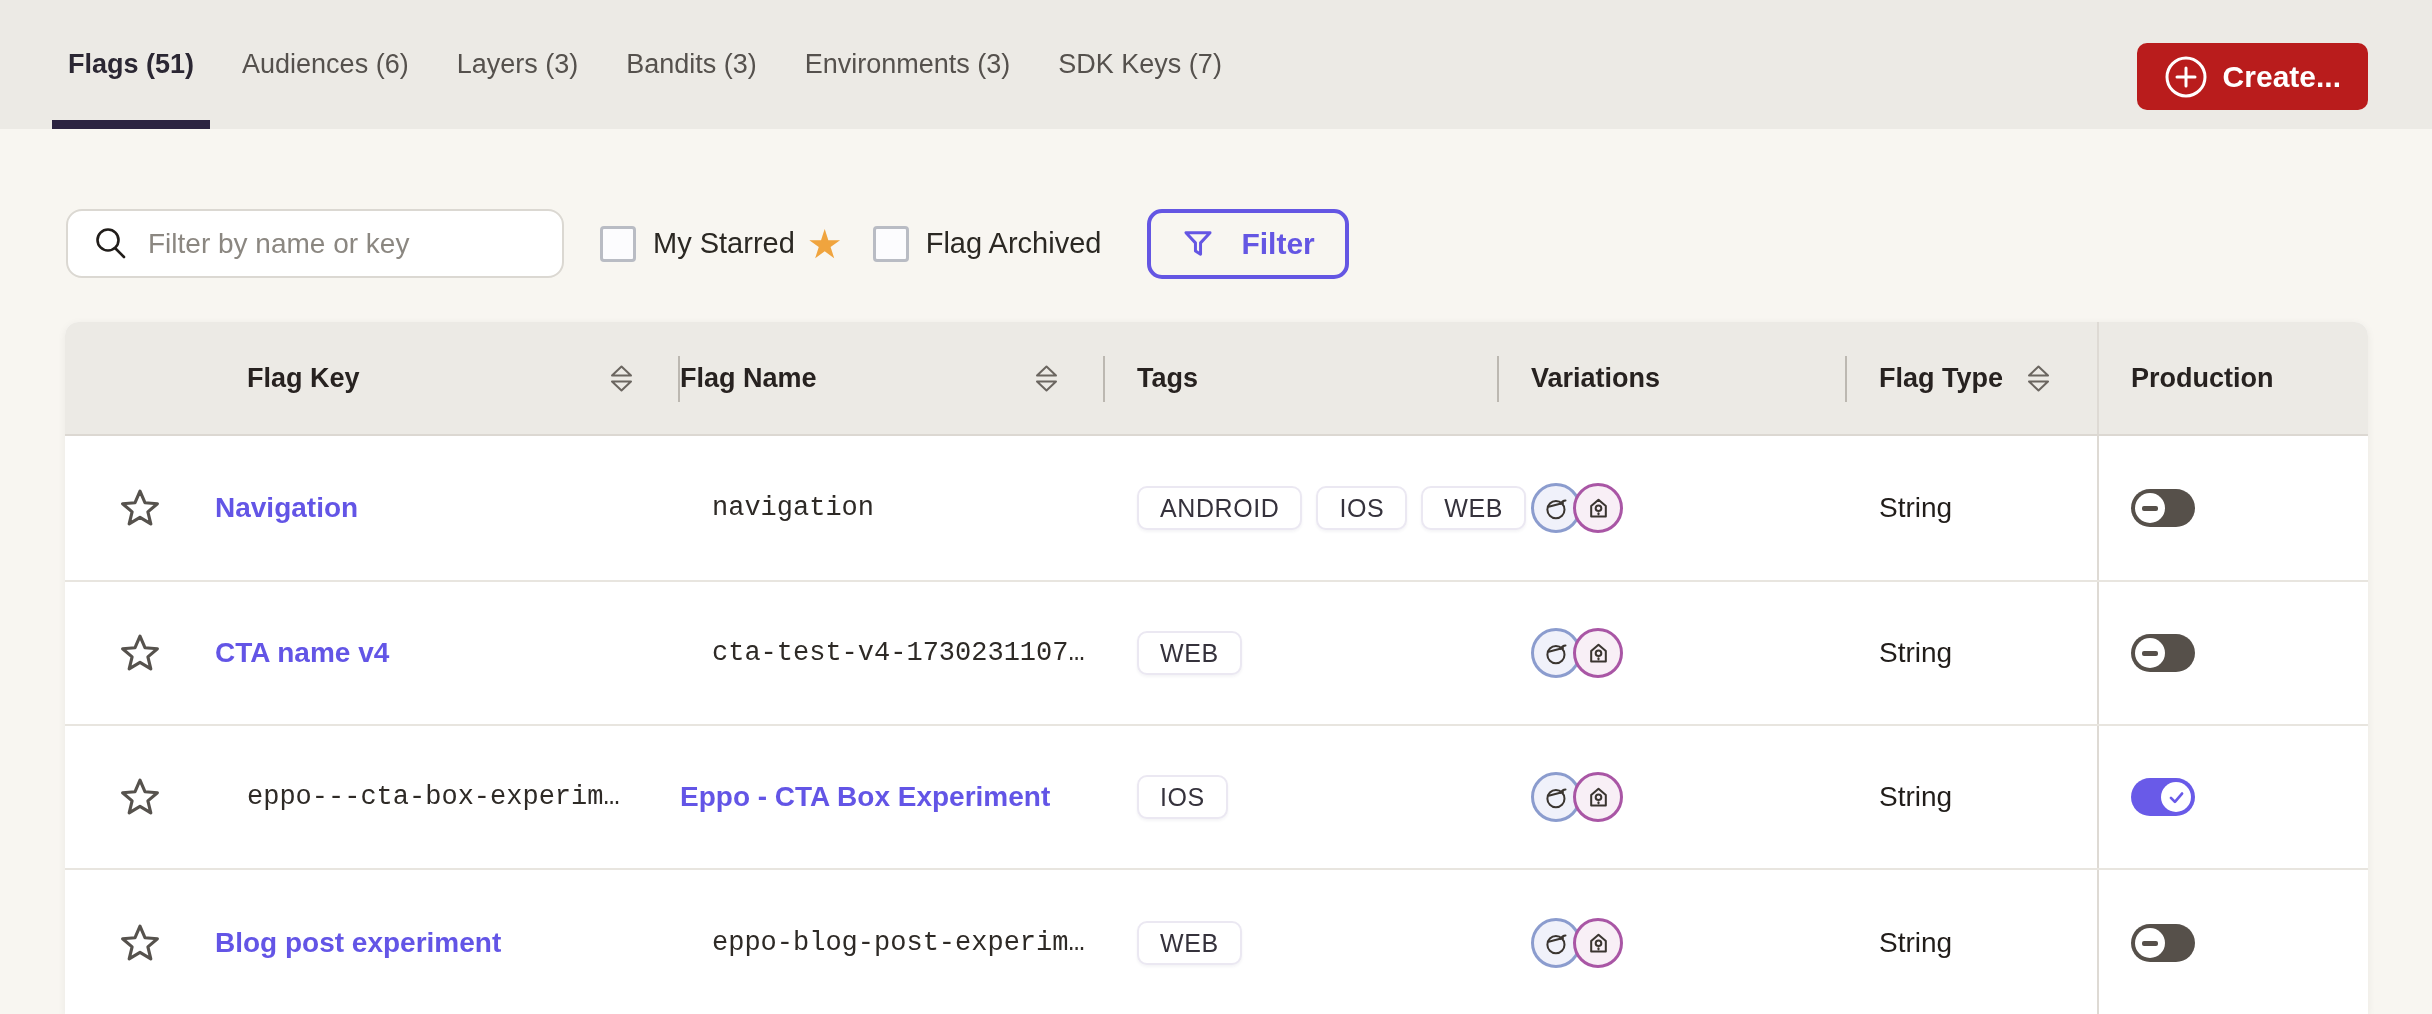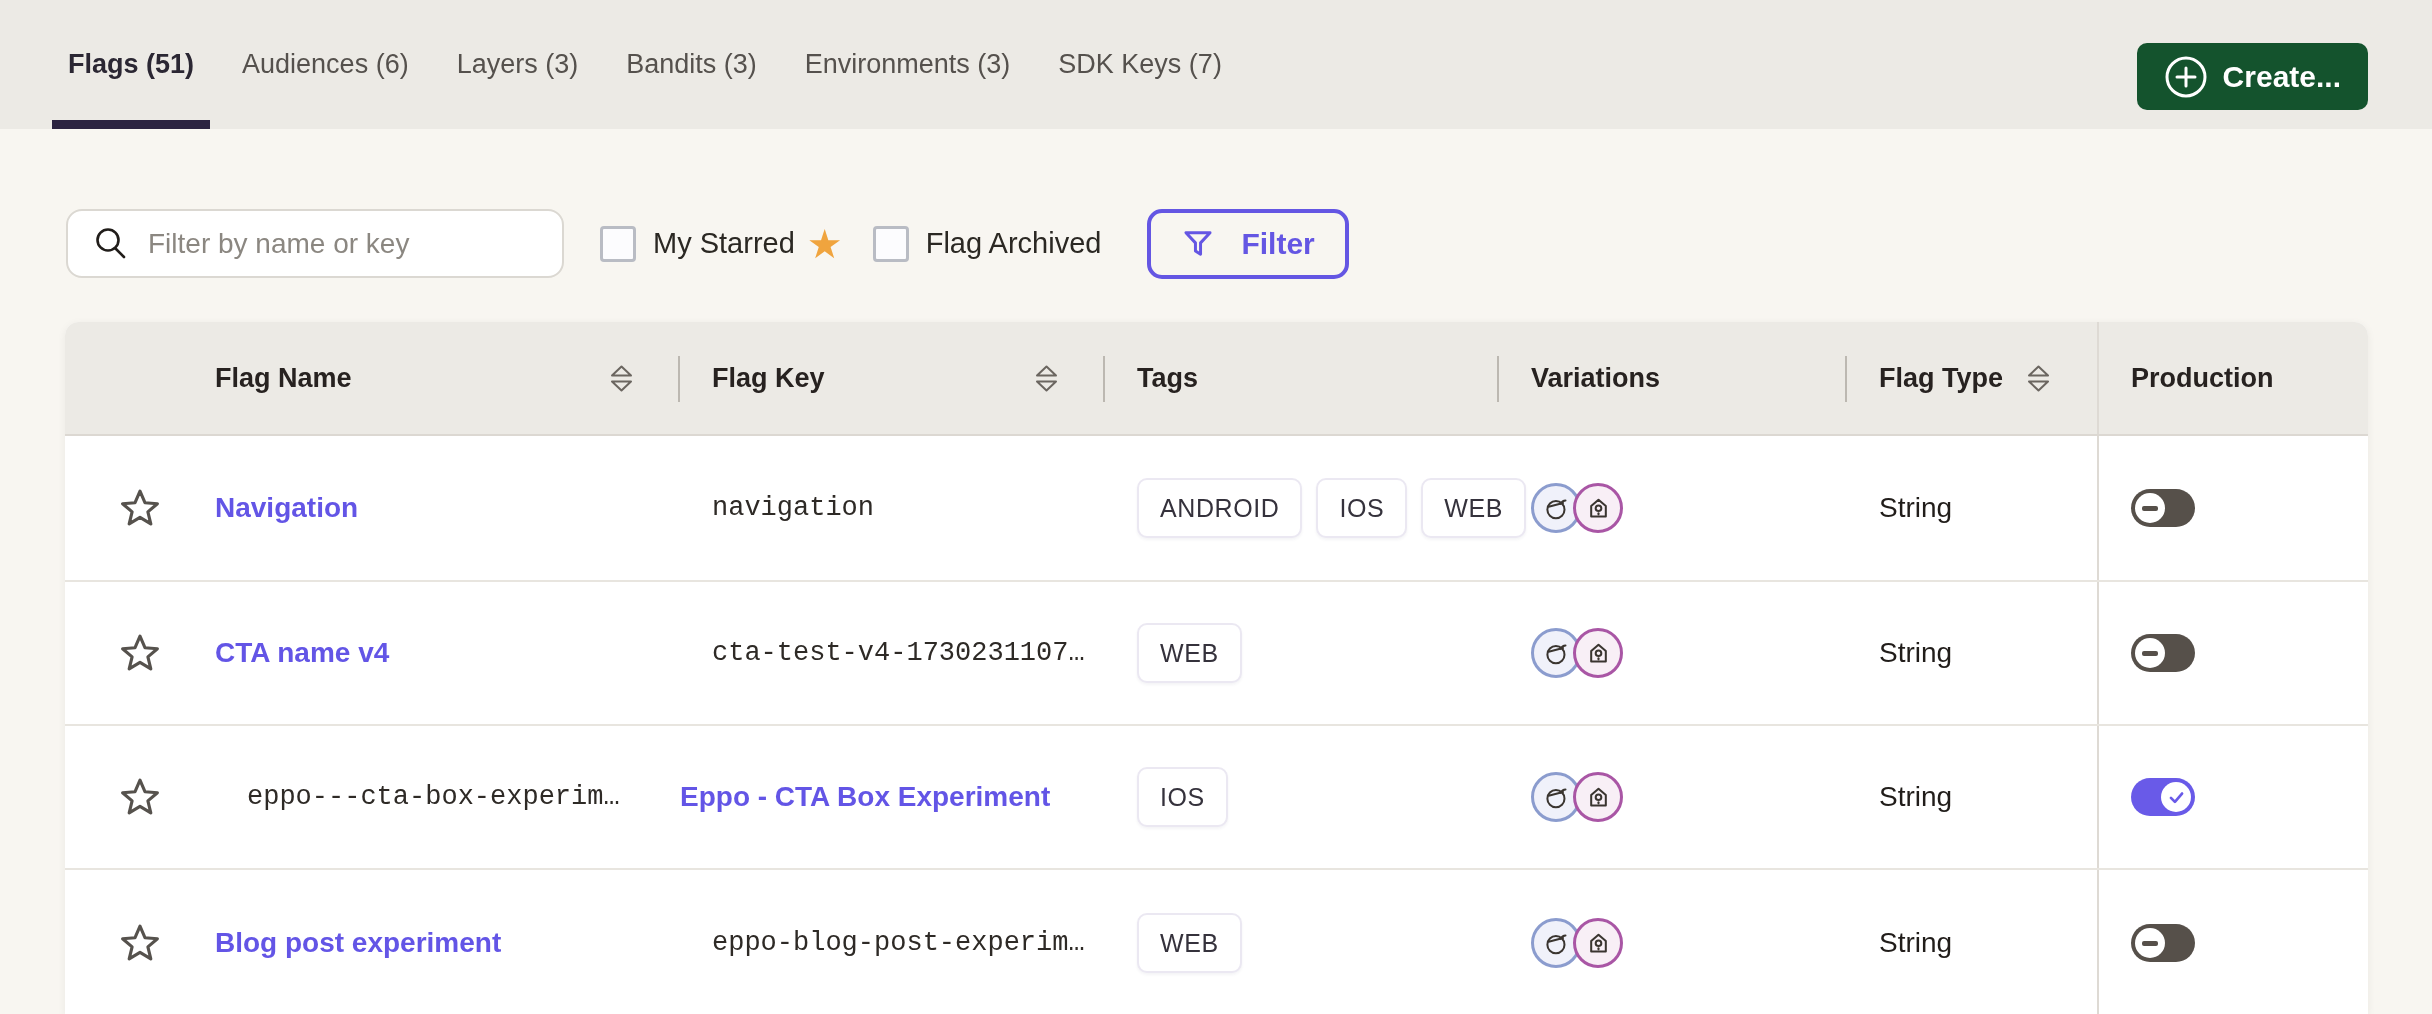--- a/index.html
+++ b/index.html
@@ -21,21 +21,21 @@
     display:flex; align-items:center; cursor:pointer;
     font-size:27px; color:#55514d; white-space:nowrap;
   }
   .tab.active { color:#2b2733; font-weight:700; }
   .tab.active::after {
     content:""; position:absolute; left:0; right:0; bottom:0; height:9px; background:#2b2340;
   }
   .create-btn {
     position:absolute; top:43px; right:64px; height:67px;
     display:flex; align-items:center; gap:15px; padding:0 27px;
-    background:#14532d; border:none; border-radius:10px; cursor:pointer;
+    background:#b91c1c; border:none; border-radius:10px; cursor:pointer;
     color:#ffffff; font-size:30px; font-weight:700;
     font-family:"Liberation Sans", sans-serif;
   }
   
   .filter-row {
     position:absolute; top:209px; left:66px; height:69px;
     display:flex; align-items:center;
   }
   .search-box {
     width:498px; height:69px; background:#ffffff;
@@ -89,21 +89,21 @@
   }
   .trow + .trow { border-top:2px solid #e8e5df; }
   .trow:last-child { height:148px; }
   .td { display:flex; align-items:center; }
   .td.pad { padding-left:32px; }
   .td.star-cell { justify-content:center; }
   .flag-link { font-size:28px; font-weight:700; color:#6355e6; text-decoration:none; cursor:pointer; }
   .flag-key { font-family:"Liberation Mono", monospace; font-size:27px; color:#2e2a26; letter-spacing:0; }
   .tags-wrap { display:flex; gap:14px; }
   .tag-chip {
-    display:flex; align-items:center; height:60px; padding:0 21px;
+    display:flex; align-items:center; height:44px; padding:0 21px;
     background:#ffffff; border:2px solid #ebe8f2; border-radius:10px;
     box-shadow:0 2px 3px rgba(40,35,80,0.05);
     font-size:25px; font-weight:500; letter-spacing:0.6px; color:#35323c;
   }
   .variation-circle {
     width:50px; height:50px; border-radius:50%;
     display:flex; align-items:center; justify-content:center;
   }
   .vc-blue { background:#f0f1fa; border:3px solid #8b9cce; z-index:1; }
   .vc-purple { background:#f8eff6; border:3px solid #a956a5; margin-left:-8px; z-index:2; }
@@ -171,34 +171,34 @@
     </span>
     <span>Filter</span>
   </button>
 </div>
 
 <div class="table">
   <div class="thead" id="thead">
       <div class="th">
         <span></span>
       </div>
-      <div class="th divider">
+      <div class="th pad divider">
         <span class="th-inner">
-          <span>Flag Name</span>
+          <span>Flag Key</span>
           <span class="sort-icon">
   <svg width="25" height="29" viewBox="0 0 25 29" fill="none" stroke="#6b6660" stroke-width="2" stroke-linejoin="round">
     <path d="M3 11.5 L12.5 2.5 L22 11.5 Z"></path>
               <path d="M3 17.5 L12.5 26.5 L22 17.5 Z"></path>
   </svg>
           </span>
         </span>
       </div>
-      <div class="th pad divider">
+      <div class="th divider">
         <span class="th-inner">
-          <span>Flag Key</span>
+          <span>Flag Name</span>
           <span class="sort-icon">
   <svg width="25" height="29" viewBox="0 0 25 29" fill="none" stroke="#6b6660" stroke-width="2" stroke-linejoin="round">
     <path d="M3 11.5 L12.5 2.5 L22 11.5 Z"></path>
               <path d="M3 17.5 L12.5 26.5 L22 17.5 Z"></path>
   </svg>
           </span>
         </span>
       </div>
       <div class="th pad divider">
         <span>Tags</span>

